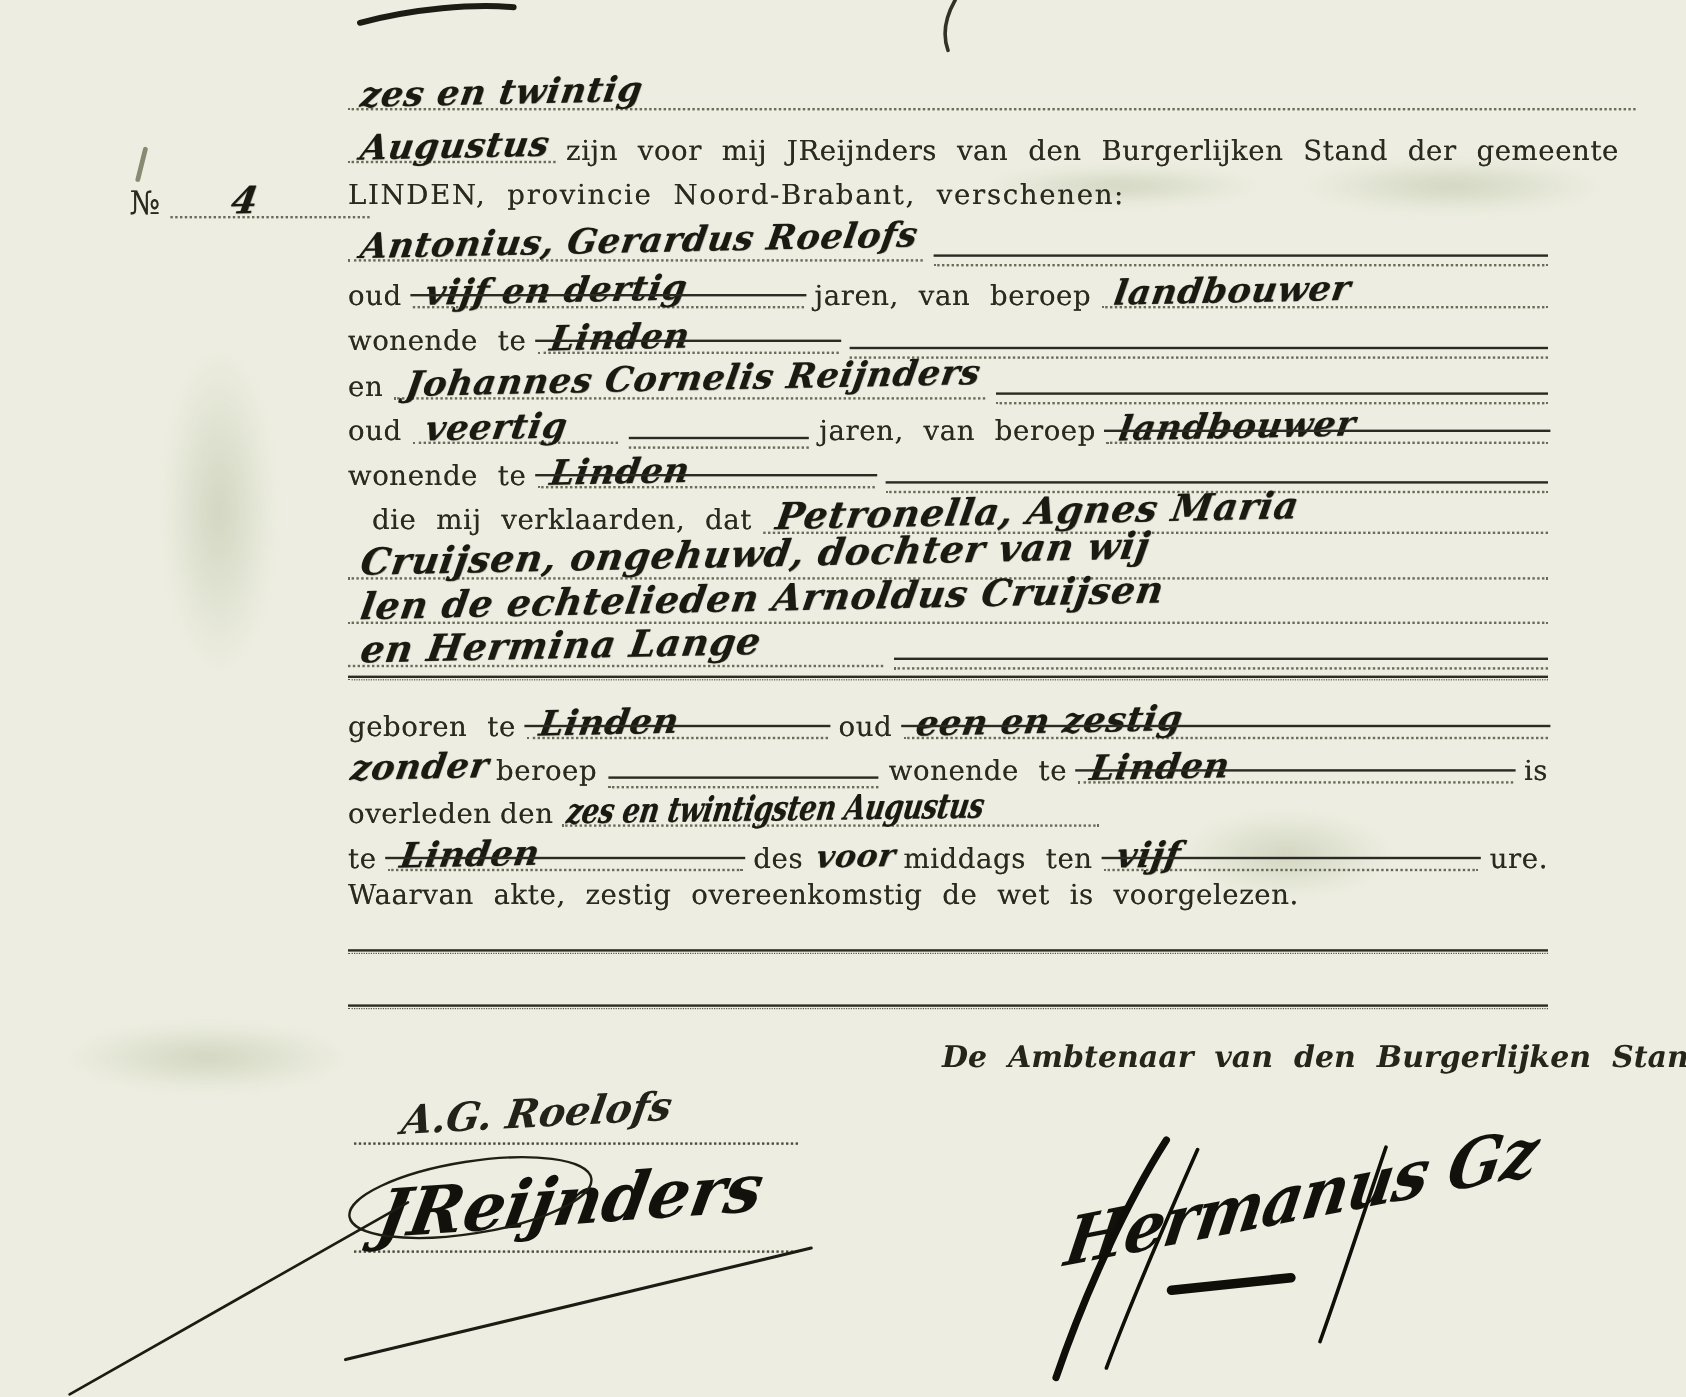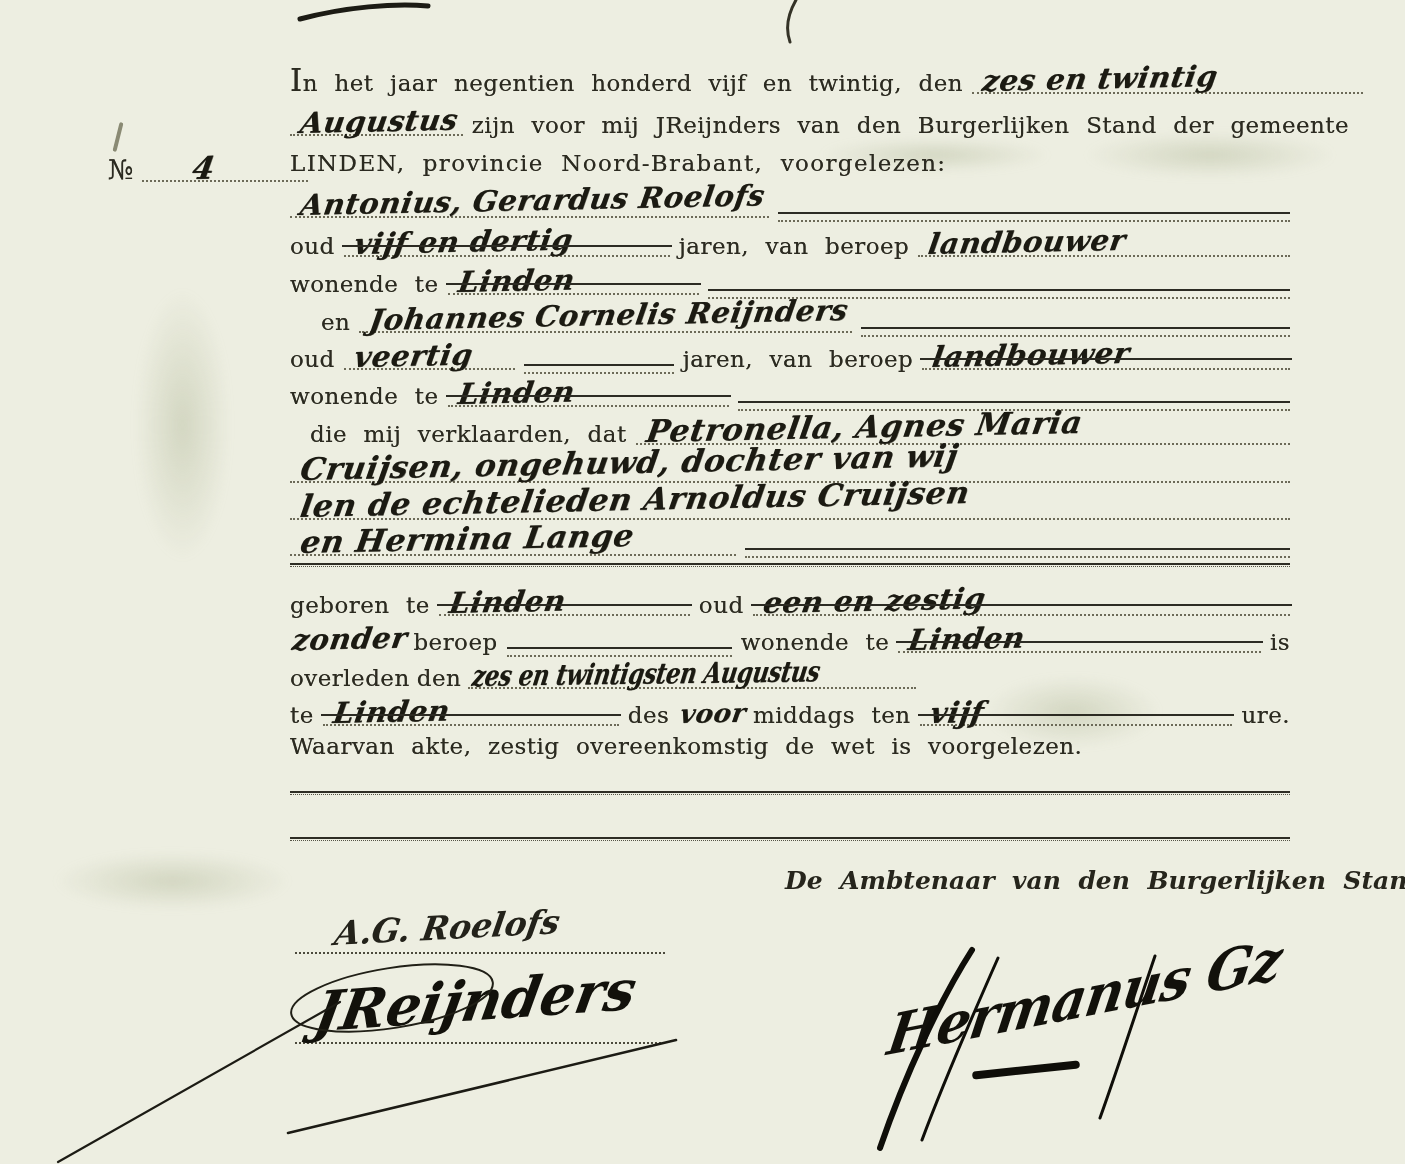--- a/index.html
+++ b/index.html
@@ -112,35 +112,34 @@
 
   <div class="tick" style="left:116px;top:122px;width:4px;height:30px;transform:rotate(14deg);background:#8a8a74;"></div>
   <div style="position:absolute;left:108px;top:150px;display:flex;align-items:baseline;gap:8px;">
     <span class="pr" style="font-size:27px;">№</span>
     <span class="slot" style="width:150px;">
       <span class="hw" style="font-size:31px;margin-left:40px;">4</span>
     </span>
   </div>
 
   <div class="row" style="top:62px;right:42px;">
-    <span class="pr"><span style="font-size:31px;">I</span><span>n het jaar negentien honderd vijf en twintig, den</span></span>
     <span class="slot grow">
       <span class="hw">zes en twintig</span>
     </span>
   </div>
 
   <div class="row" style="top:106px;">
     <span class="slot" style="width:205px;">
       <span class="hw">Augustus</span>
     </span>
     <span class="pr">zijn voor mij JReijnders van den Burgerlijken Stand der gemeente</span>
   </div>
 
   <div class="row" style="top:150px;">
-    <span class="pr caps">LINDEN, provincie Noord-Brabant, voorgelezen:</span>
+    <span class="pr caps">LINDEN, provincie Noord-Brabant, verschenen:</span>
   </div>
 
   <div class="row" style="top:188px;">
     <span class="slot">
       <span class="hw">Antonius, Gerardus Roelofs</span>
     </span>
     <span class="strike"></span>
   </div>
 
   <div class="row" style="top:227px;">
@@ -155,21 +154,21 @@
   </div>
 
   <div class="row" style="top:265px;">
     <span class="pr">wonende te</span>
     <span class="slot struck" style="width:235px;">
       <span class="hw">Linden</span>
     </span>
     <span class="strike"></span>
   </div>
 
-  <div class="row" style="top:303px;margin-left:31px;">
+  <div class="row" style="top:303px;">
     <span class="pr">en</span>
     <span class="slot">
       <span class="hw">Johannes Cornelis Reijnders</span>
     </span>
     <span class="strike"></span>
   </div>
 
   <div class="row" style="top:340px;">
     <span class="pr">oud</span>
     <span class="slot" style="width:155px;">

